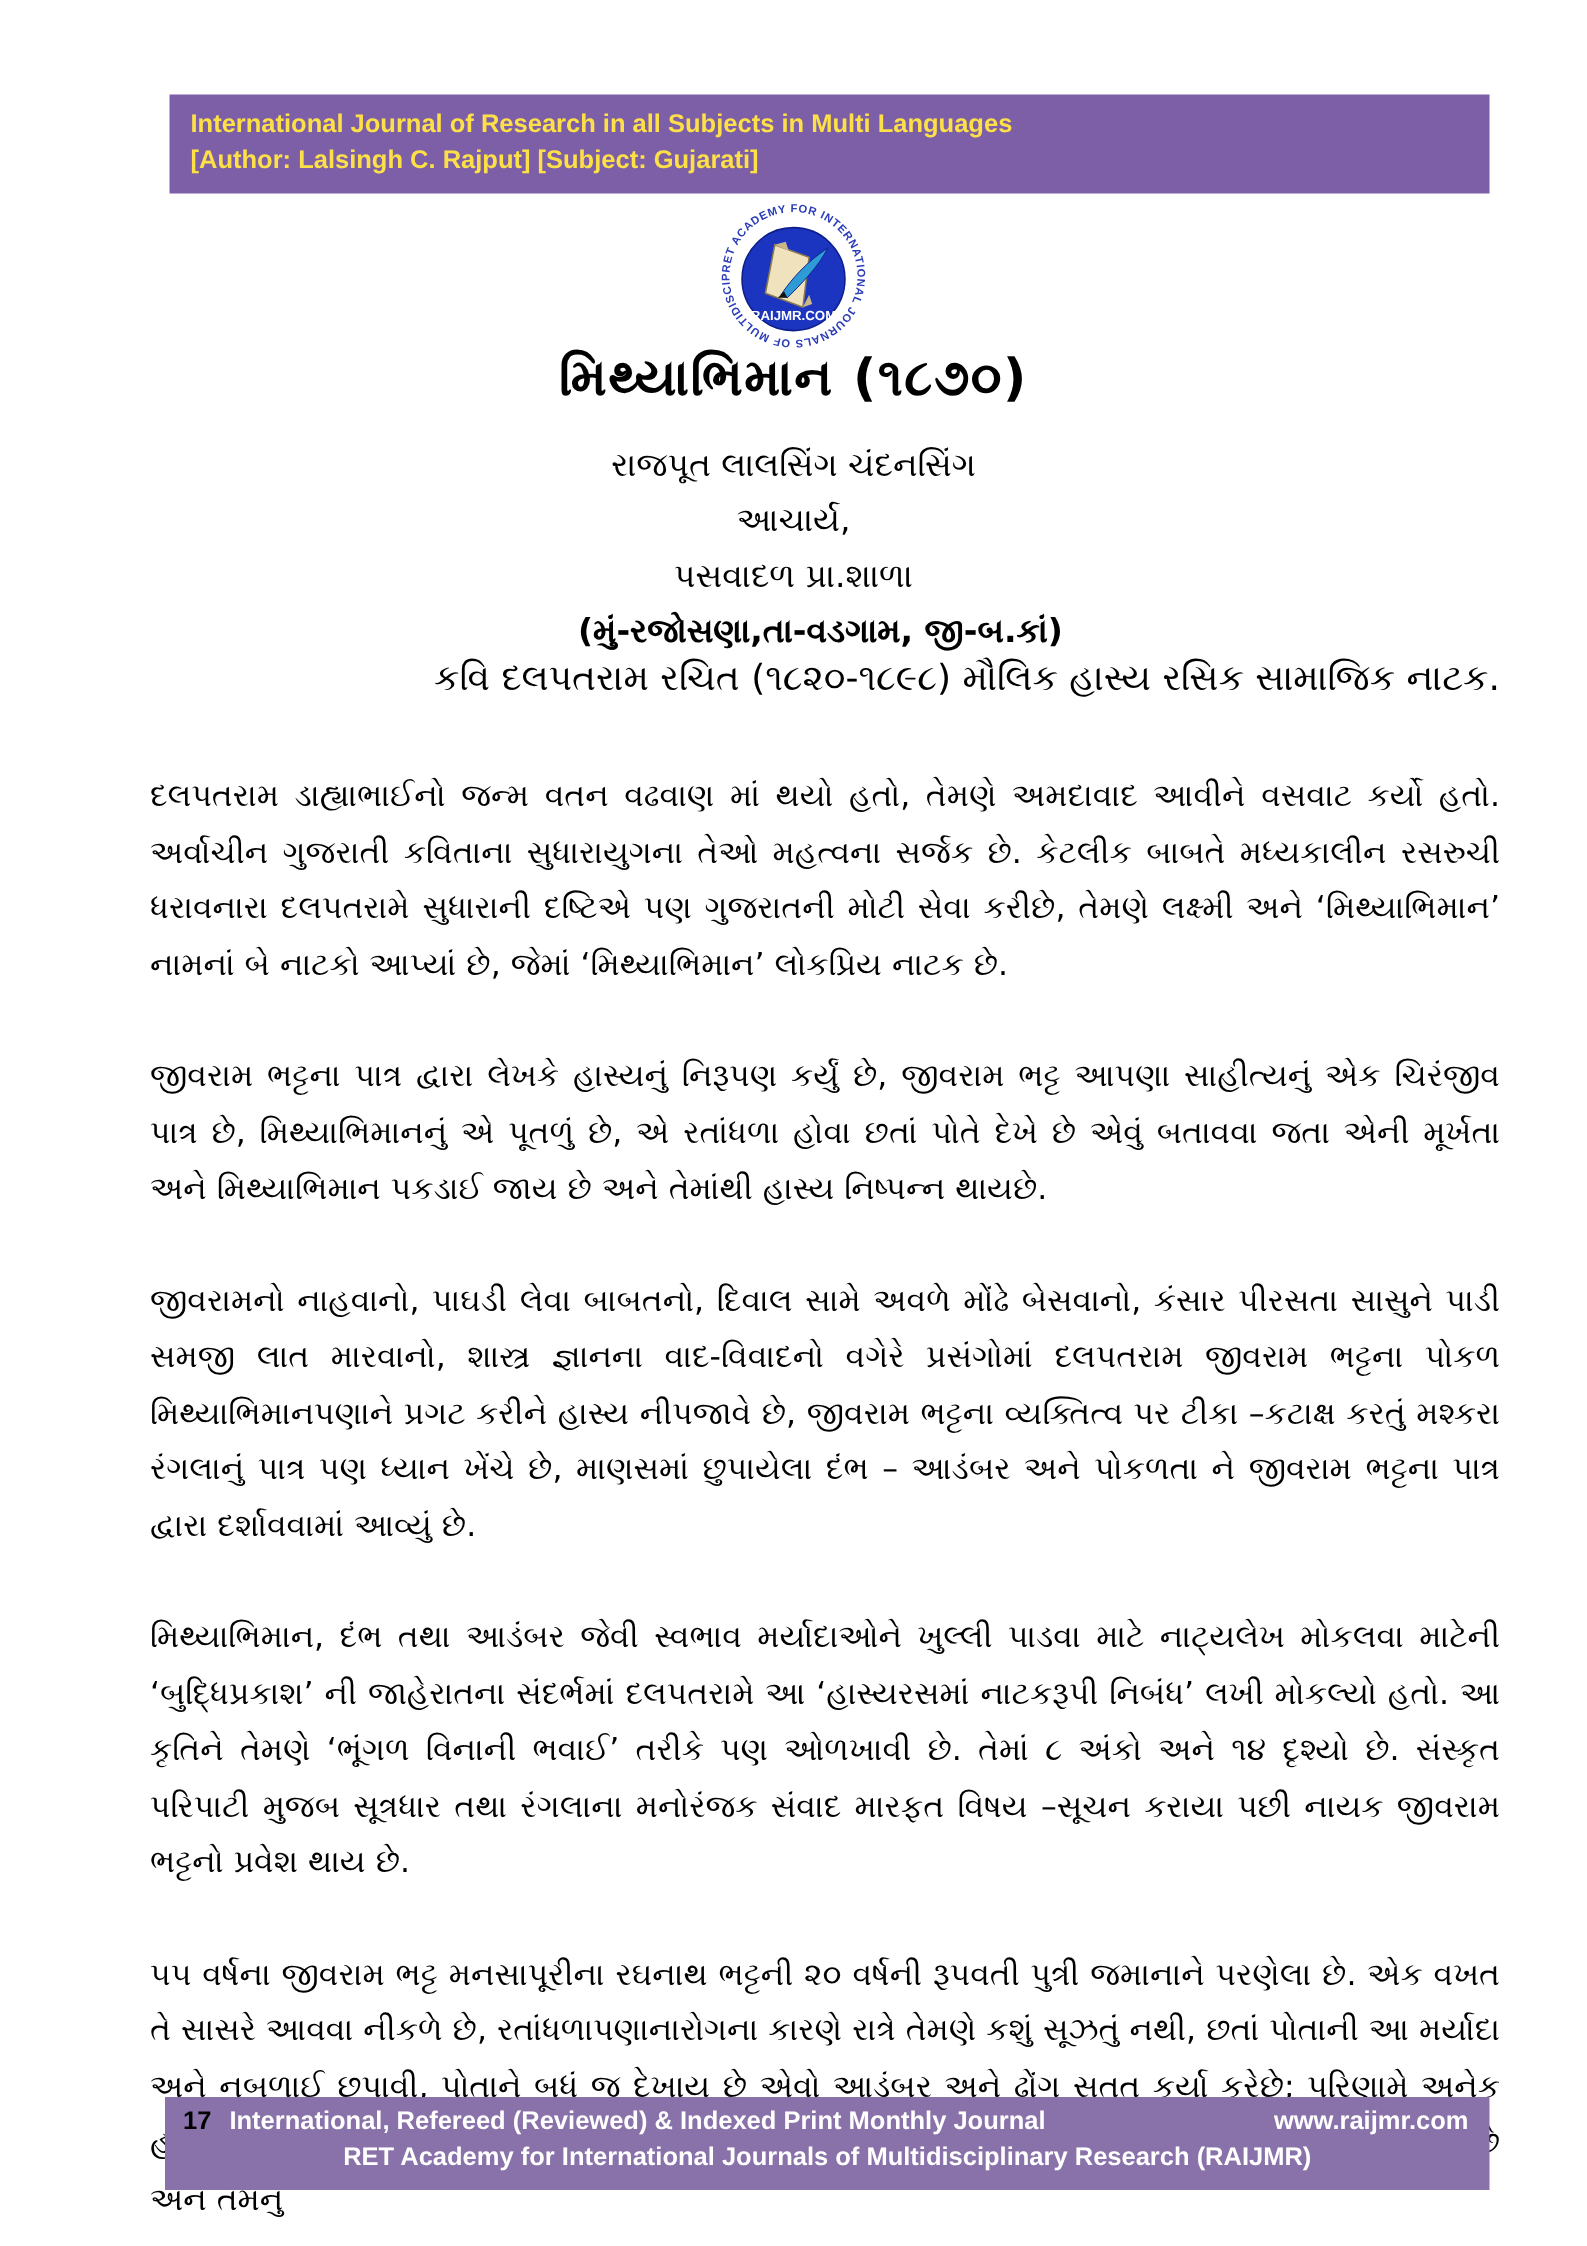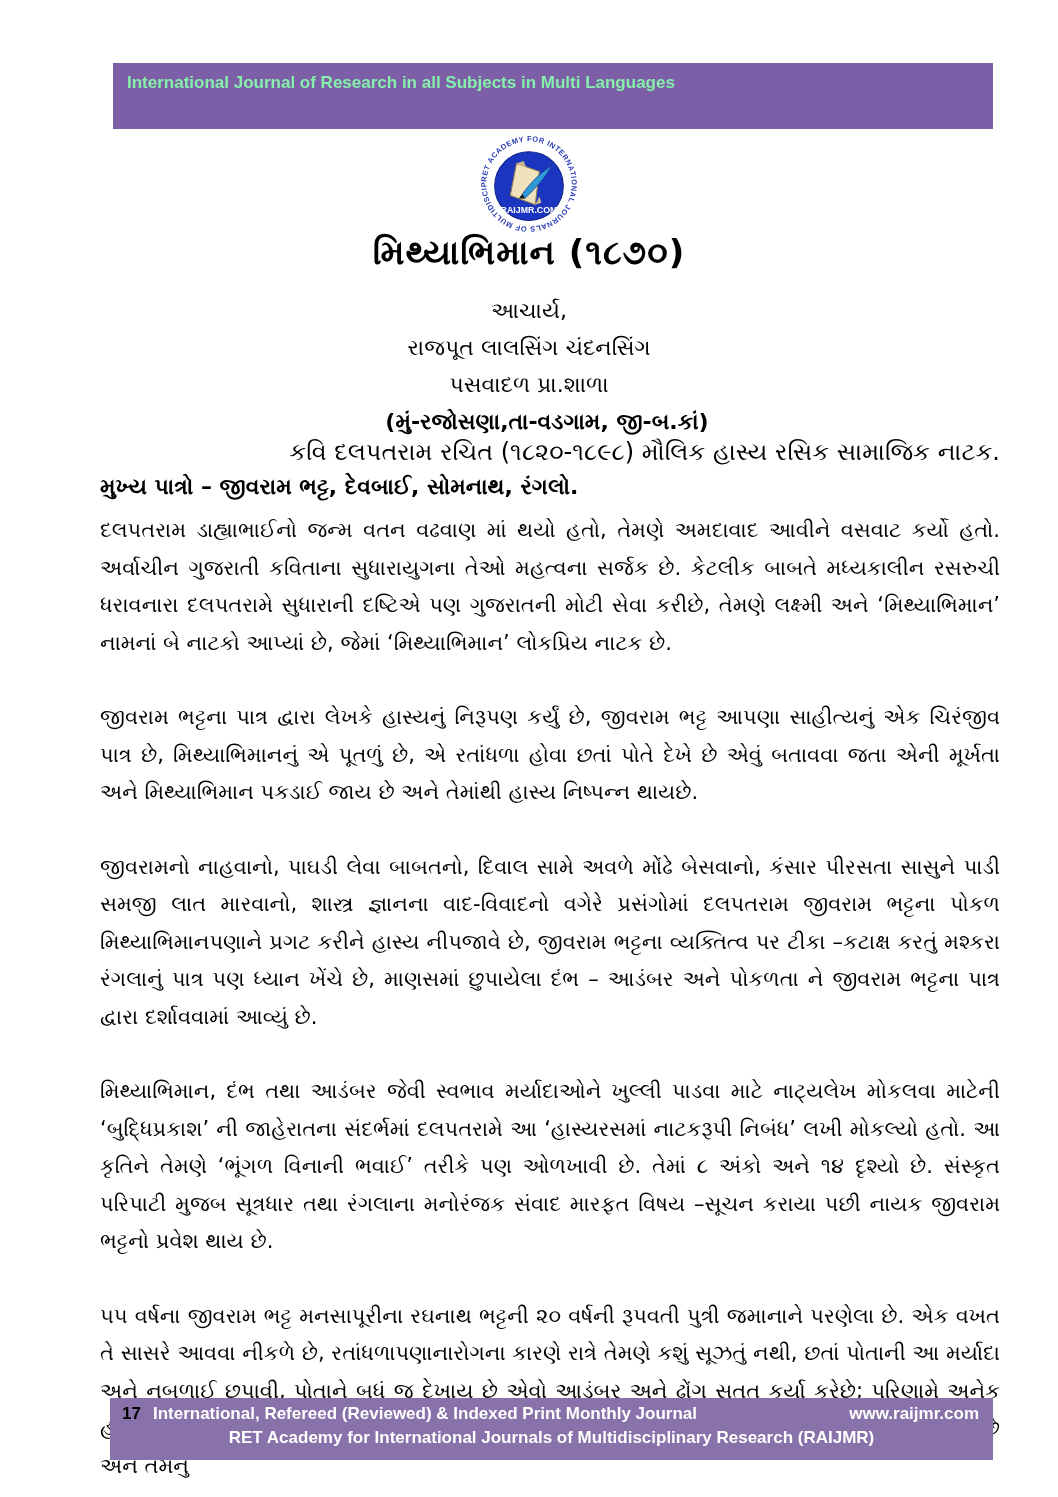--- a/index.html
+++ b/index.html
@@ -10,21 +10,21 @@
     font-family:"DejaVu Sans","Liberation Sans",sans-serif;
     color:#000;
     overflow:hidden;
   }
   
   .header{
     position:absolute;top:63px;left:113px;width:880px;height:66px;
     display:flex;
   }
   .header-left{
-    background:#7c5fa6;color:#86efac;flex:1 1 auto;
+    background:#7c5fa6;color:#fde047;flex:1 1 auto;
     padding:8px 10px 0 14px;
     font-family:"Liberation Sans",sans-serif;
     font-weight:bold;font-size:17px;line-height:24px;
   }
   .header-right{
     background:#000;color:#fff;width:288px;flex:0 0 auto;
     padding:8px 12px 0 8px;text-align:right;
     font-family:"Liberation Sans",sans-serif;
     font-weight:bold;font-size:17px;line-height:24px;
   }
@@ -76,20 +76,21 @@
   }
 </style>
 </head>
 <body>
 
 <div class="page">
 
   <div class="header">
     <div class="header-left">
       <div>International Journal of Research in all Subjects in Multi Languages</div>
+      <div>[Author: Lalsingh C. Rajput] [Subject: Gujarati]</div>
     </div>
   </div>
 
   <div class="logo-wrap">
     <svg width="104" height="104" viewBox="0 0 100 100">
       <defs>
         <path id="ringPath" d="M 9,50 A 41,41 0 1 1 91,50 A 41,41 0 1 1 9,50"></path>
       </defs>
       <circle cx="50" cy="50" r="50" fill="#ffffff"></circle>
       <text font-size="7.2" font-family="Liberation Sans, sans-serif" fill="#2a3cb8" font-weight="bold" letter-spacing="0.5">
@@ -101,29 +102,28 @@
       <path d="M56,70 L62,68 L60,62 Z" fill="#c9b78a"></path>
       <path d="M42,62 C50,50 60,40 72,32 C66,44 56,54 46,64 Z" fill="#2e9ad6" stroke="#0d1f8a" stroke-width="0.6"></path>
       <path d="M40,64 L44,60 L46,64 Z" fill="#111111"></path>
       <text x="50" y="78" text-anchor="middle" font-size="8.5" font-family="Liberation Sans, sans-serif" font-weight="bold" fill="#ffffff">RAIJMR.COM</text>
     </svg>
   </div>
 
   <div class="title">મિથ્યાભિમાન (૧૮૭૦)</div>
 
   <div class="center-lines">
+    <div>રાજપૂત લાલસિંગ ચંદનસિંગ</div>
     <div>આચાર્ય,</div>
-    <div>રાજપૂત લાલસિંગ ચંદનસિંગ</div>
     <div>પસવાદળ પ્રા.શાળા</div>
     <div class="bold">(મું-રજોસણા,તા-વડગામ, જી-બ.કાં)</div>
   </div>
 
   <div class="work-line">કવિ દલપતરામ રચિત (૧૮૨૦-૧૮૯૮) મૌલિક હાસ્ય રસિક સામાજિક નાટક.</div>
 
-  <div class="chars-heading">મુખ્ય પાત્રો – જીવરામ ભટ્ટ, દેવબાઈ, સોમનાથ, રંગલો.</div>
 
   <div class="body-text">
     <div class="para">દલપતરામ ડાહ્યાભાઈનો જન્મ વતન વઢવાણ માં થયો હતો, તેમણે અમદાવાદ આવીને વસવાટ કર્યો હતો. અર્વાચીન ગુજરાતી કવિતાના સુધારાયુગના તેઓ મહત્વના સર્જક છે. કેટલીક બાબતે મધ્યકાલીન રસરુચી ધરાવનારા દલપતરામે સુધારાની દષ્ટિએ પણ ગુજરાતની મોટી સેવા કરીછે, તેમણે લક્ષ્મી અને ‘મિથ્યાભિમાન’ નામનાં બે નાટકો આપ્યાં છે, જેમાં ‘મિથ્યાભિમાન’ લોકપ્રિય નાટક છે.</div>
     <div class="para">જીવરામ ભટ્ટના પાત્ર દ્વારા લેખકે હાસ્યનું નિરૂપણ કર્યું છે, જીવરામ ભટ્ટ આપણા સાહીત્યનું એક ચિરંજીવ પાત્ર છે, મિથ્યાભિમાનનું એ પૂતળું છે, એ રતાંધળા હોવા છતાં પોતે દેખે છે એવું બતાવવા જતા એની મૂર્ખતા અને મિથ્યાભિમાન પકડાઈ જાય છે અને તેમાંથી હાસ્ય નિષ્પન્ન થાયછે.</div>
     <div class="para">જીવરામનો નાહવાનો, પાઘડી લેવા બાબતનો, દિવાલ સામે અવળે મોંઢે બેસવાનો, કંસાર પીરસતા સાસુને પાડી સમજી લાત મારવાનો, શાસ્ત્ર જ્ઞાનના વાદ-વિવાદનો વગેરે પ્રસંગોમાં દલપતરામ જીવરામ ભટ્ટના પોકળ મિથ્યાભિમાનપણાને પ્રગટ કરીને હાસ્ય નીપજાવે છે, જીવરામ ભટ્ટના વ્યક્તિત્વ પર ટીકા –કટાક્ષ કરતું મશ્કરા રંગલાનું પાત્ર પણ ધ્યાન ખેંચે છે, માણસમાં છુપાયેલા દંભ – આડંબર અને પોકળતા ને જીવરામ ભટ્ટના પાત્ર દ્વારા દર્શાવવામાં આવ્યું છે.</div>
     <div class="para">મિથ્યાભિમાન, દંભ તથા આડંબર જેવી સ્વભાવ મર્યાદાઓને ખુલ્લી પાડવા માટે નાટ્યલેખ મોકલવા માટેની ‘બુદ્ધિપ્રકાશ’ ની જાહેરાતના સંદર્ભમાં દલપતરામે આ ‘હાસ્યરસમાં નાટકરૂપી નિબંધ’ લખી મોકલ્યો હતો. આ કૃતિને તેમણે ‘ભૂંગળ વિનાની ભવાઈ’ તરીકે પણ ઓળખાવી છે. તેમાં ૮ અંકો અને ૧૪ દૃશ્યો છે. સંસ્કૃત પરિપાટી મુજબ સૂત્રધાર તથા રંગલાના મનોરંજક સંવાદ મારફત વિષય –સૂચન કરાયા પછી નાયક જીવરામ ભટ્ટનો પ્રવેશ થાય છે.</div>
     <div class="para">૫૫ વર્ષના જીવરામ ભટ્ટ મનસાપૂરીના રઘનાથ ભટ્ટની ૨૦ વર્ષની રૂપવતી પુત્રી જમાનાને પરણેલા છે. એક વખત તે સાસરે આવવા નીકળે છે, રતાંધળાપણાનારોગના કારણે રાત્રે તેમણે કશું સૂઝતું નથી, છતાં પોતાની આ મર્યાદા અને નબળાઈ છુપાવી, પોતાને બધું જ દેખાય છે એવો આડંબર અને ઢોંગ સતત કર્યા કરેછે; પરિણામે અનેક હાસ્યાસ્પદ પ્રસંગો મારફત તેમની ફજેતી થાય છે અને તેમને અનેક રીતે વેઠવું પડેછે, આથી માનહાનિ થાય છે અને તેમનું</div>
   </div>
 
   <div class="footer">

